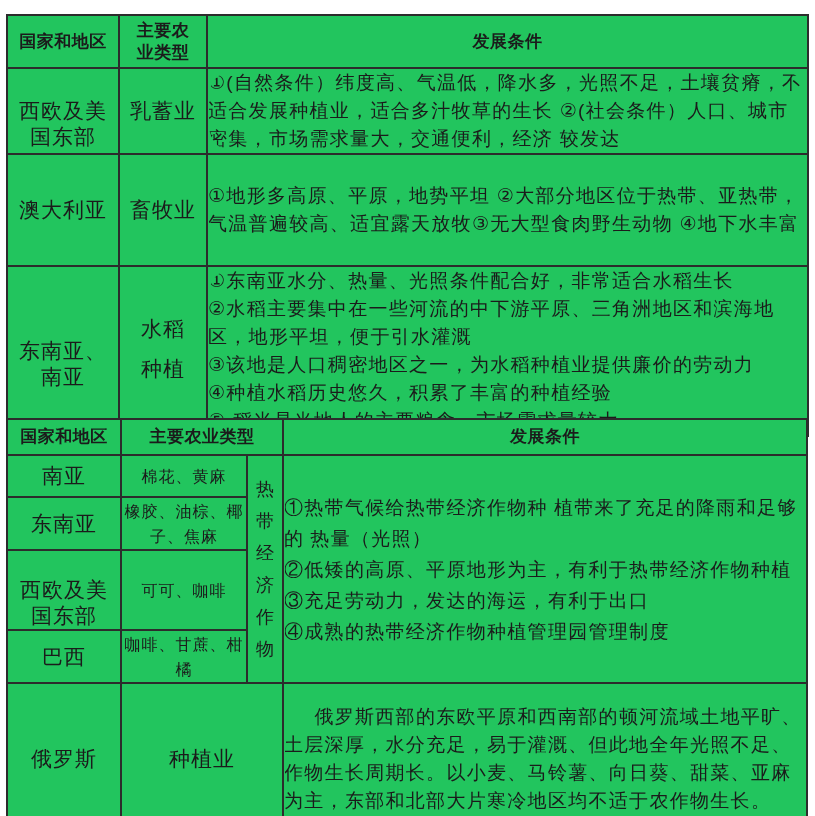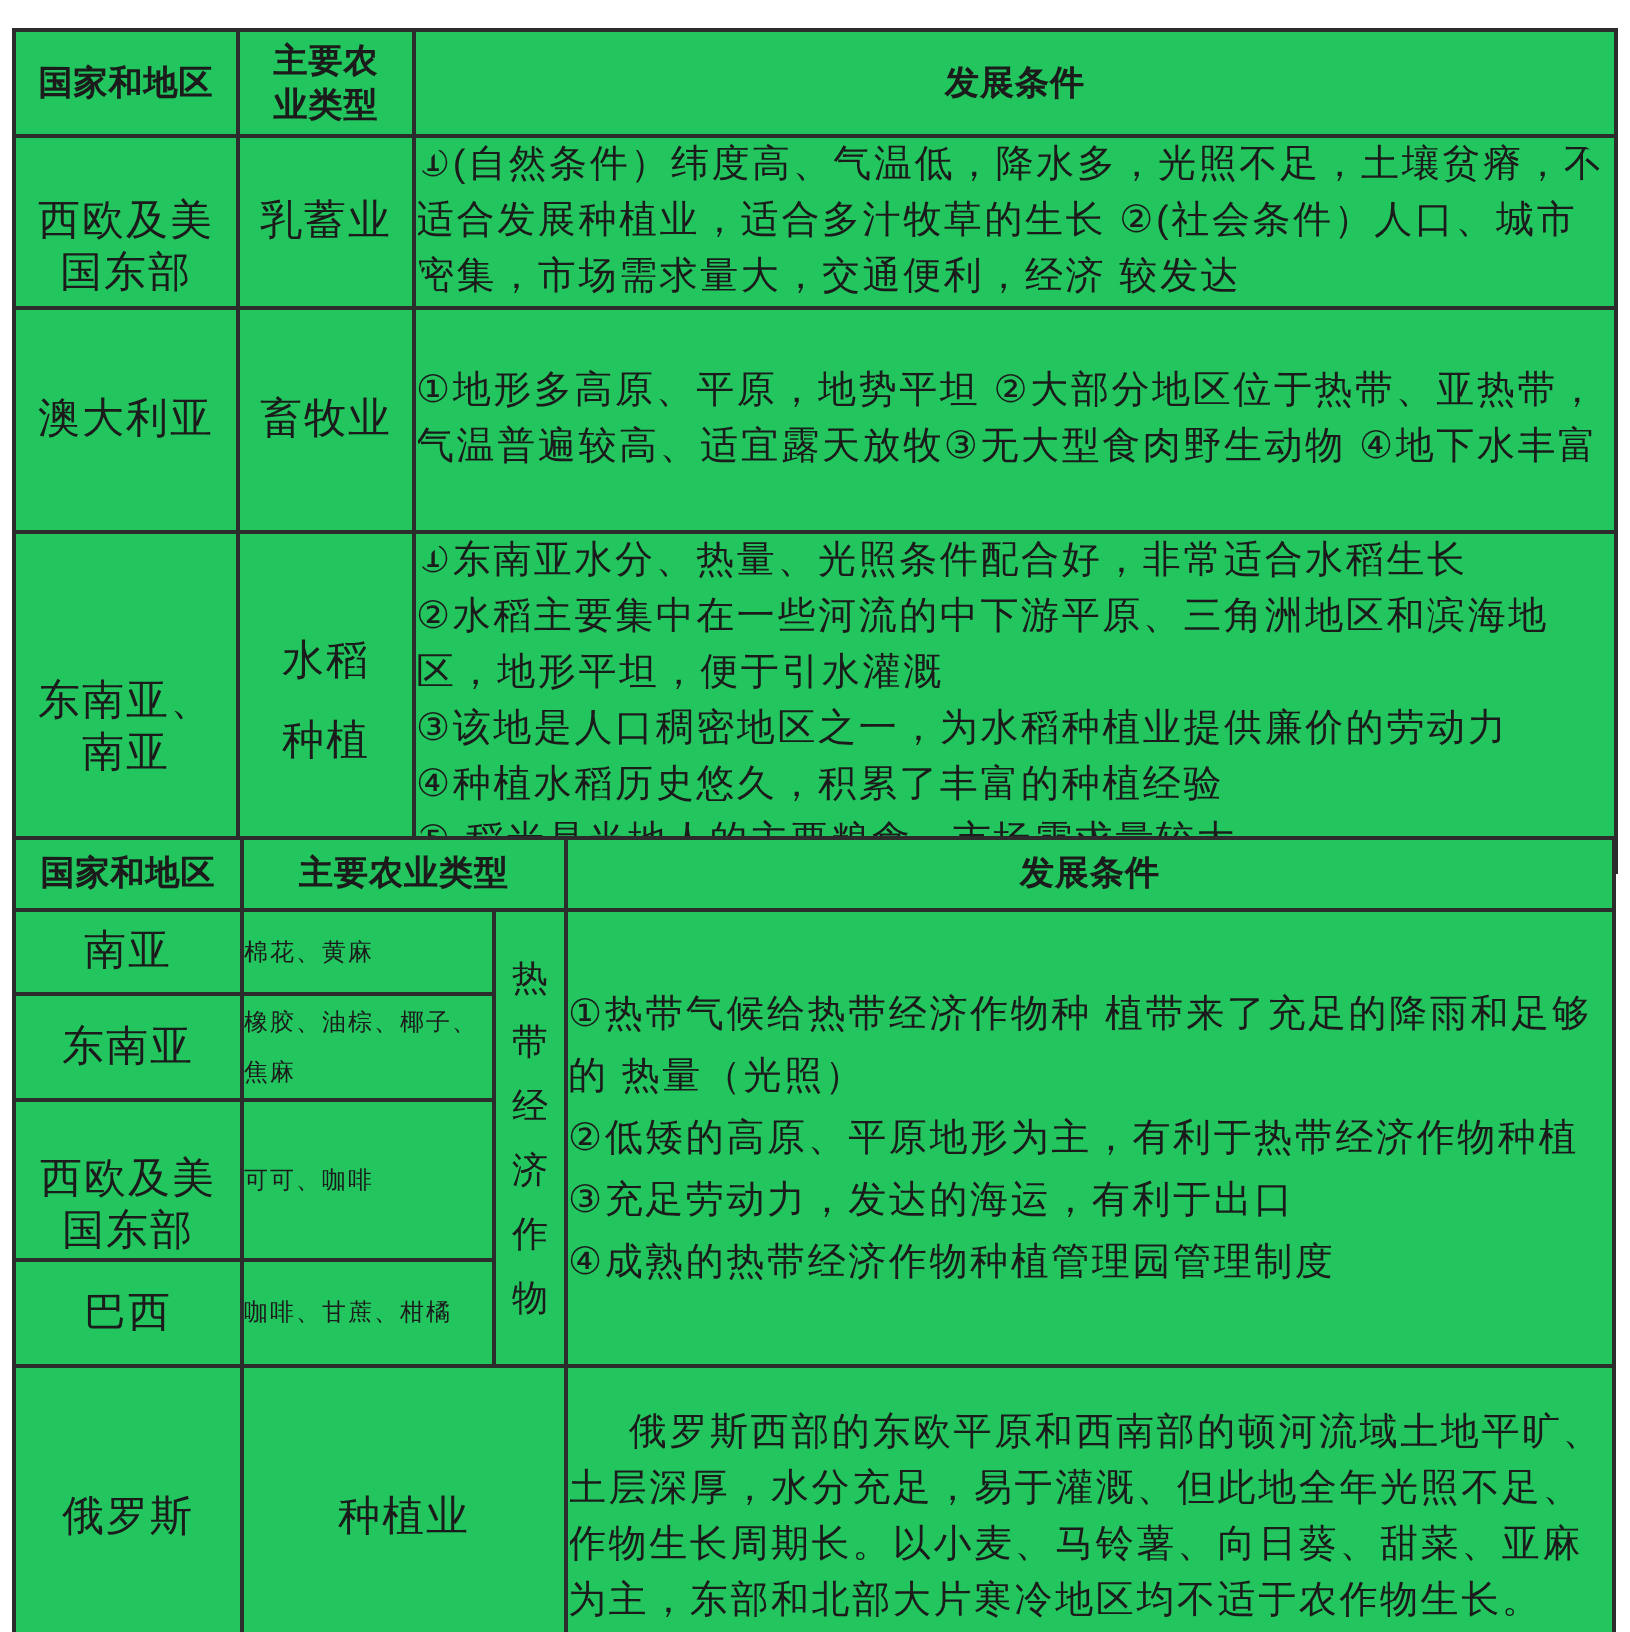--- a/index.html
+++ b/index.html
@@ -45,32 +45,33 @@
   .cond {
     font-size: 19px;
     letter-spacing: 1.3px;
     line-height: 28px;
     text-align: left;
     vertical-align: middle;
     padding: 4px 10px;
     white-space: pre-line;
     border-radius: 28px;
   }
-  .cond-trop { line-height: 31px; }
+  .cond-trop { line-height: 31px; font-family: Liberation Serif, serif; }
   .indent { text-indent: 1.6em; }
   
   .w4 { display: inline-block; max-width: 88px; }
   .w3 { display: inline-block; max-width: 60px; }
   
-  .spread { line-height: 40px; }
+  .spread { line-height: 40px; font-family: Liberation Mono, monospace; }
   
   .crops {
-    font-size: 12px;
+    font-size: 16px;
     letter-spacing: 1px;
     line-height: 25px;
+    text-align: center;
     vertical-align: middle;
   }
   
   .vert { text-align: center; vertical-align: middle; }
   .vert span {
     display: inline-block;
     width: 20px;
     font-size: 18px;
     line-height: 32px;
     letter-spacing: 0;

